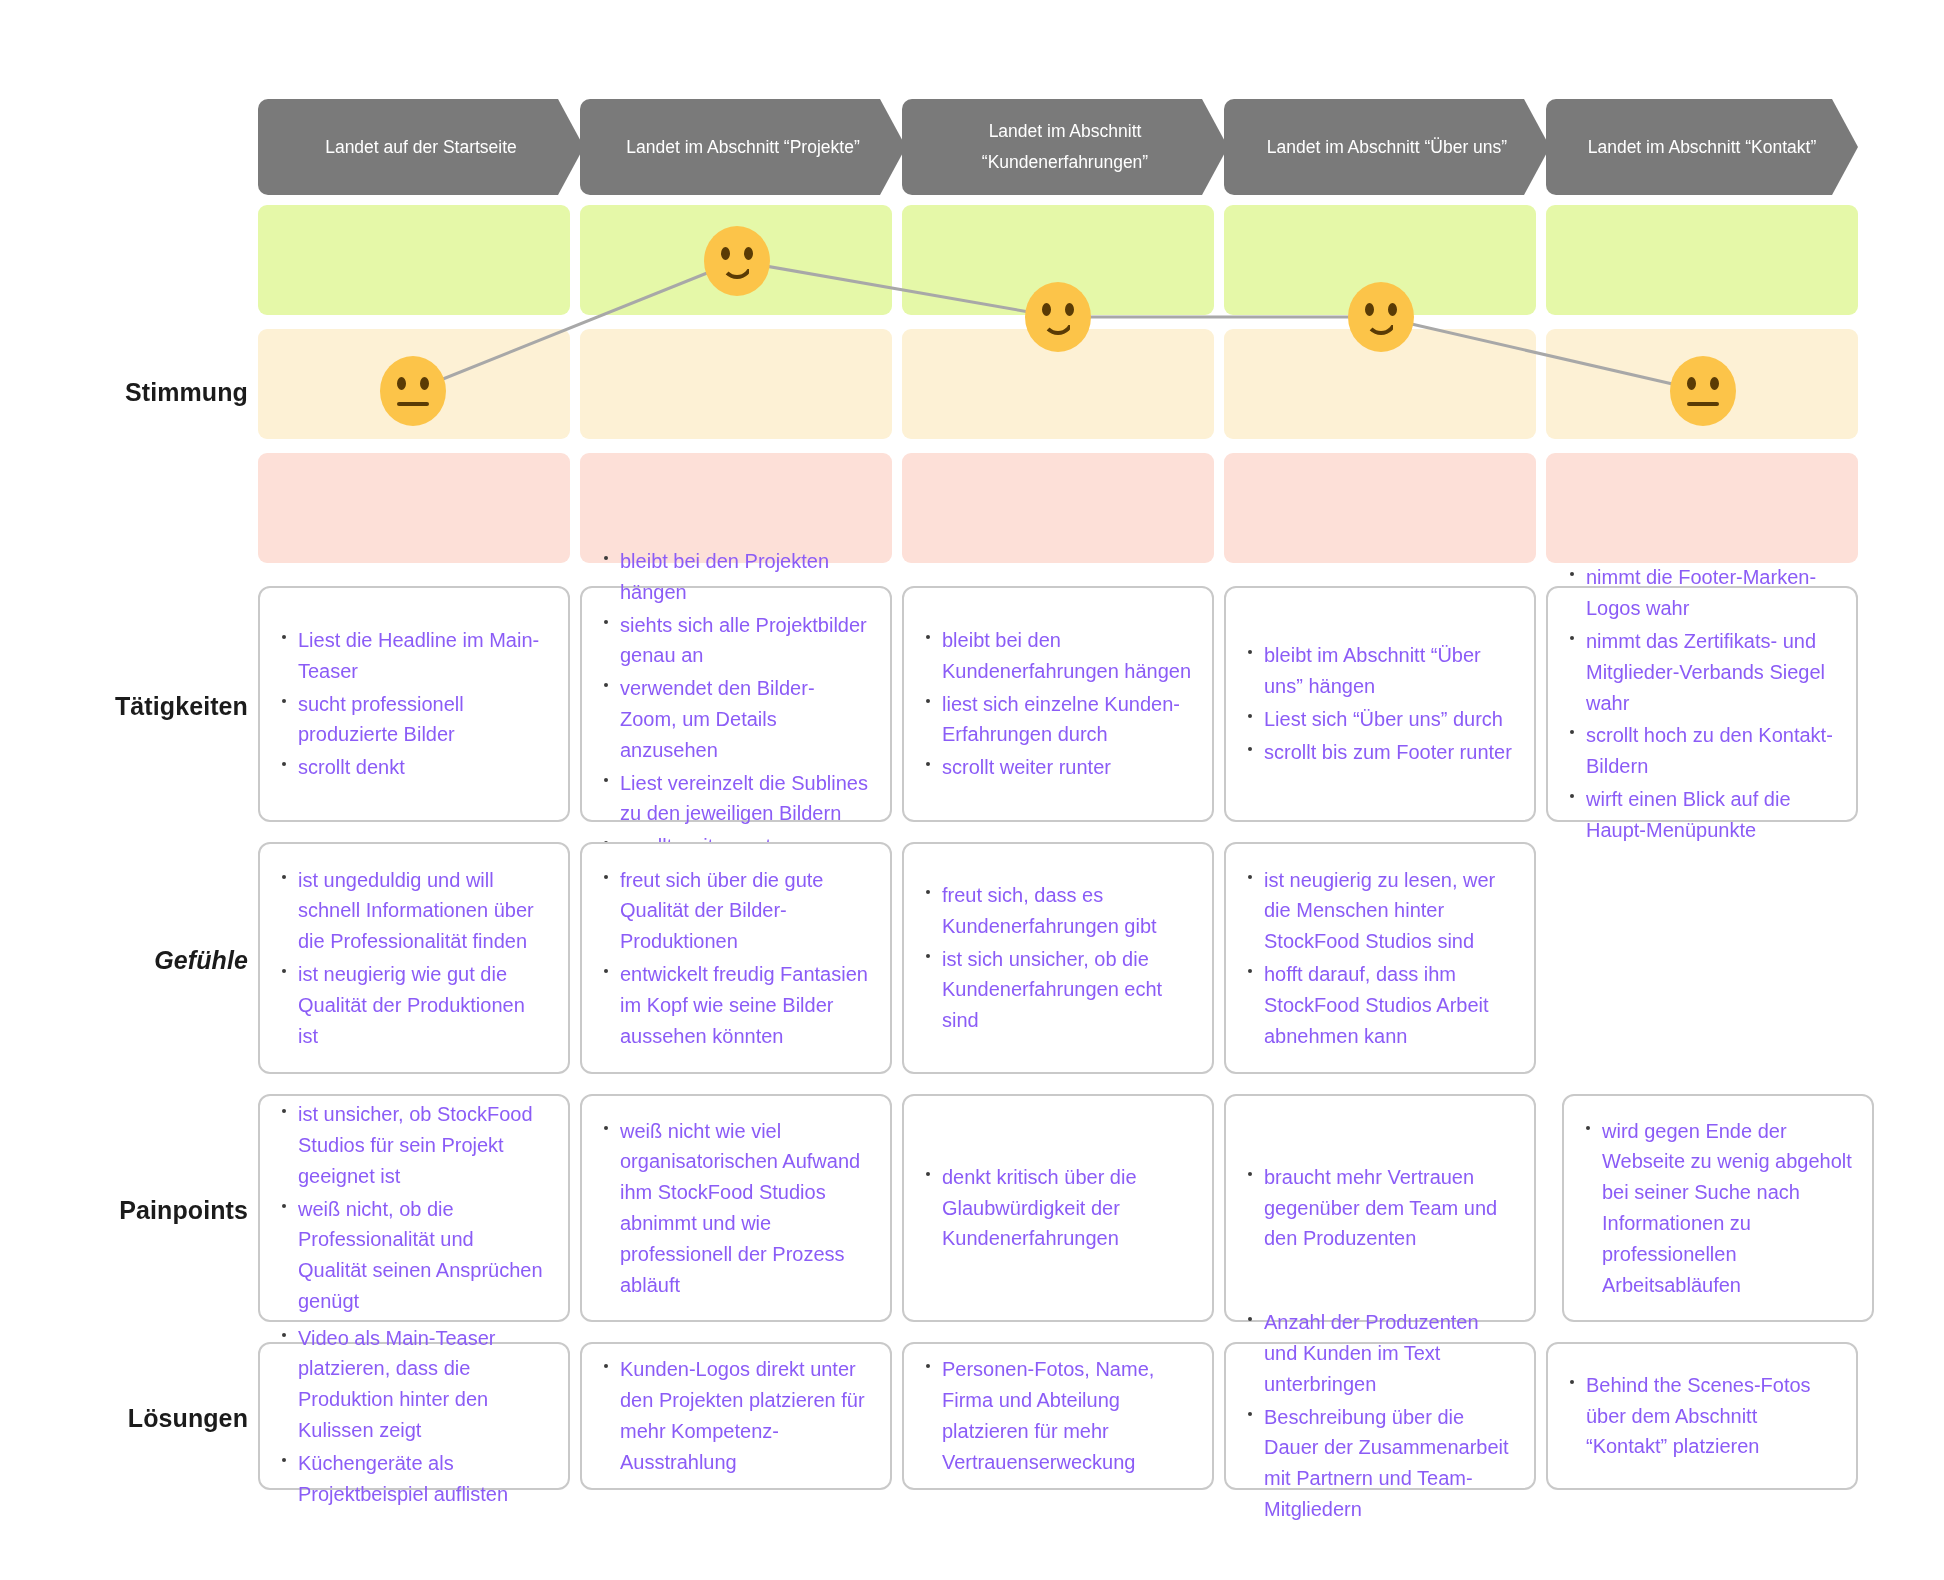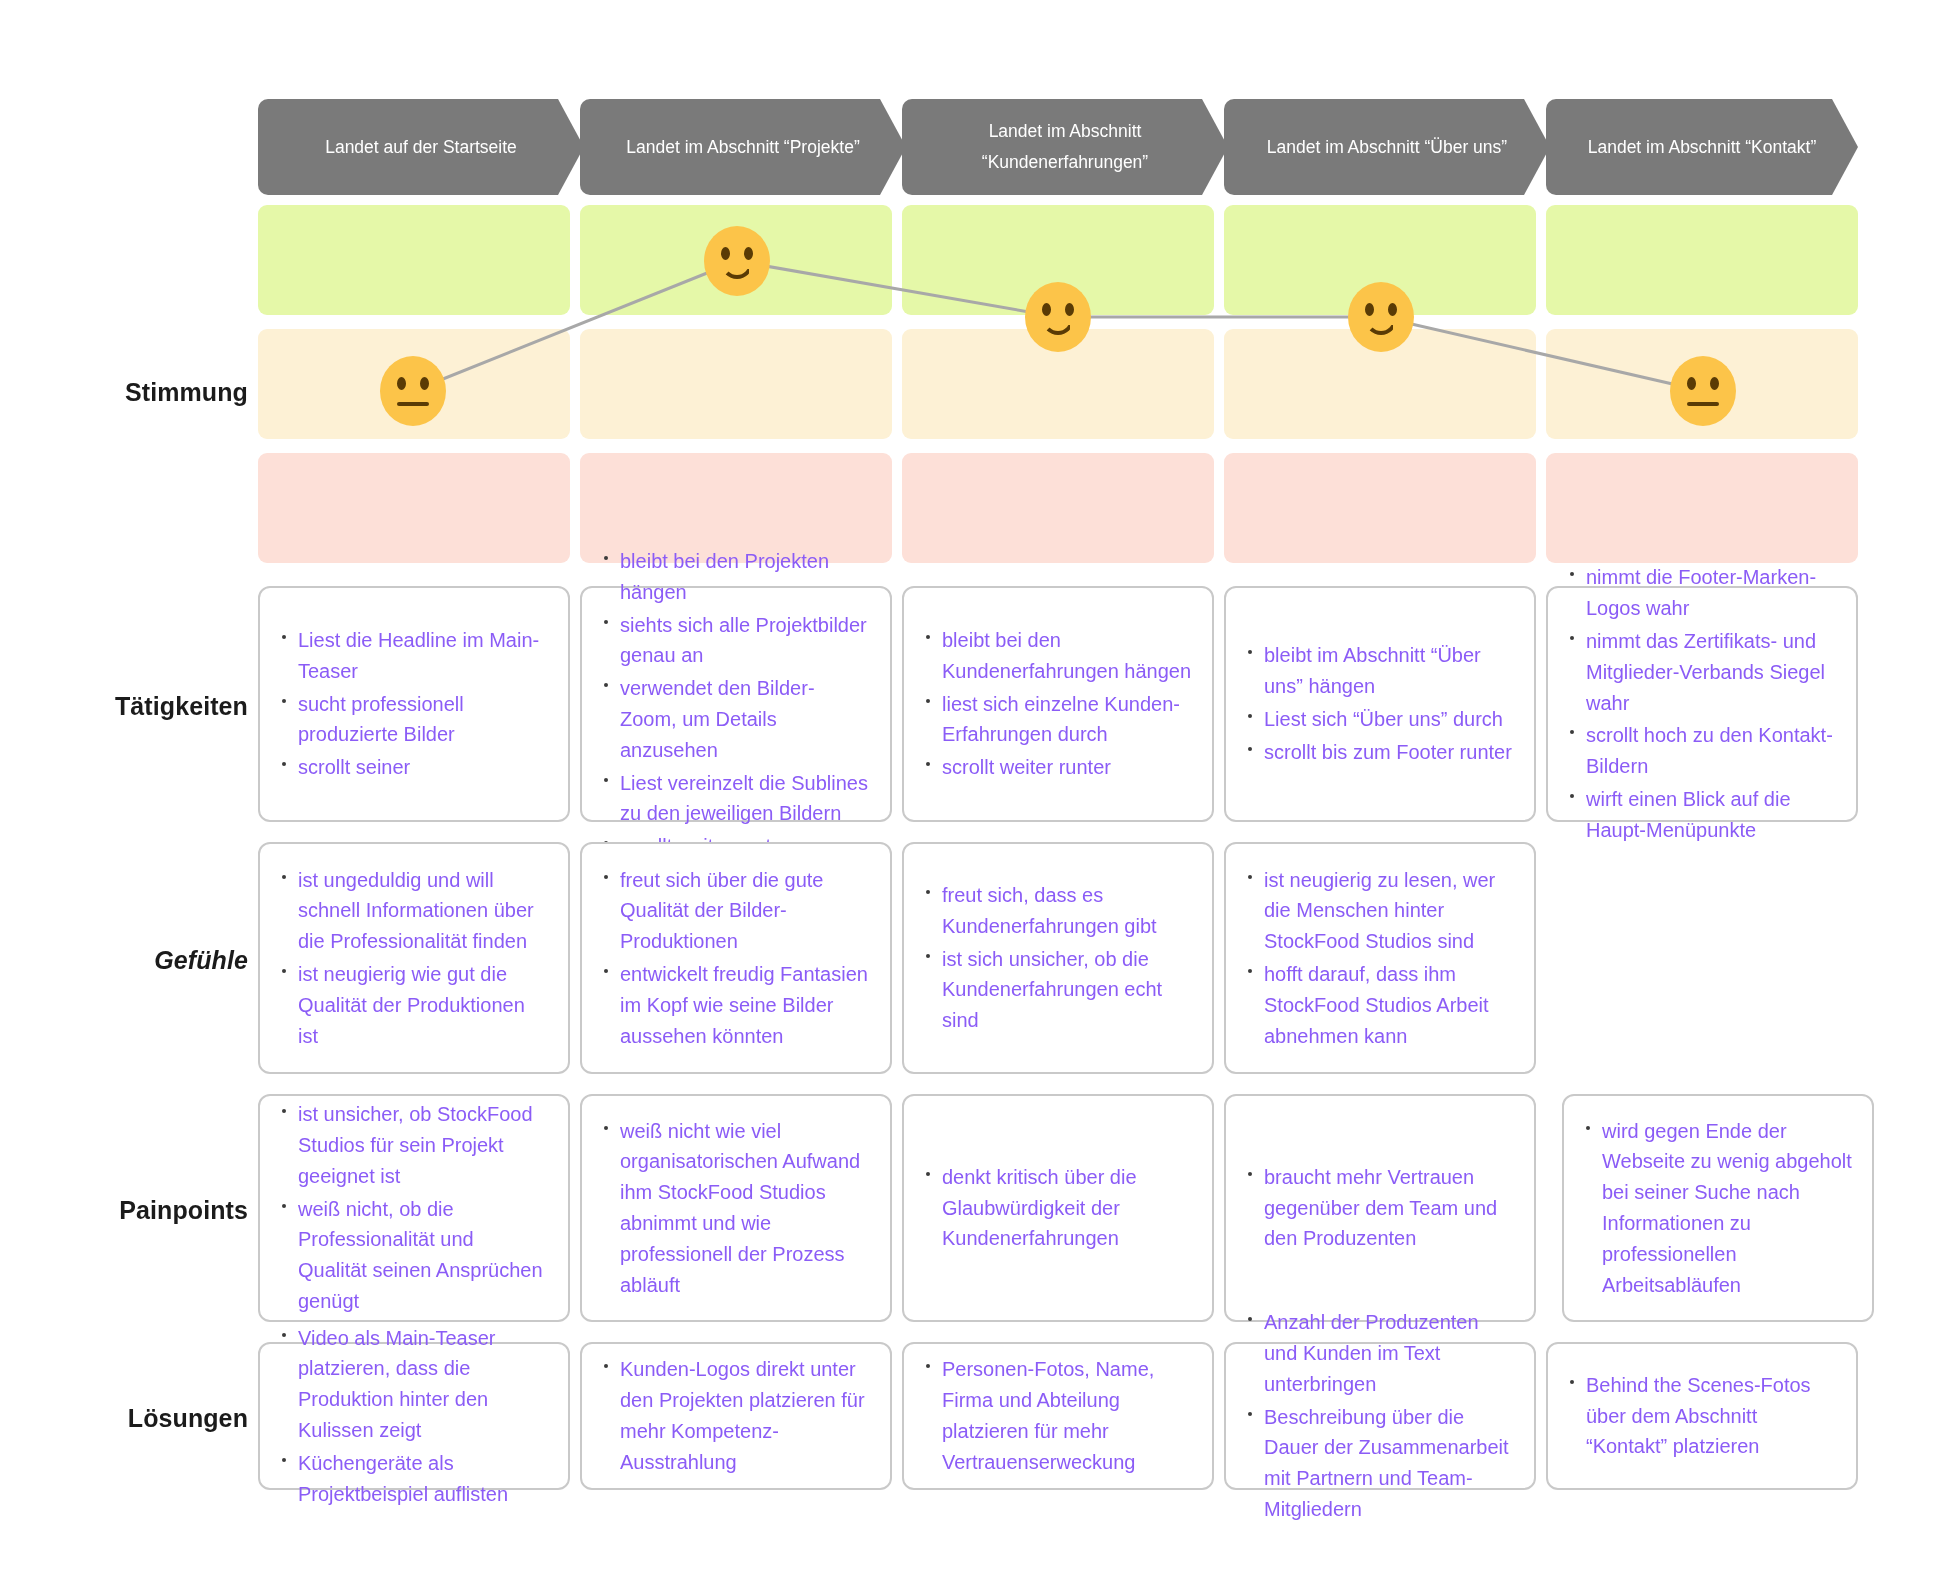--- a/index.html
+++ b/index.html
@@ -225,21 +225,21 @@
   <div class="row-label" style="top:378px;">Stimmung</div>
   <div class="row-label" style="top:692px;">Tätigkeiten</div>
   <div class="row-label" style="top:946px;font-style:italic;">Gefühle</div>
   <div class="row-label" style="top:1196px;">Painpoints</div>
   <div class="row-label" style="top:1404px;">Lösungen</div>
 
   <div class="card" style="left:258px;  top:586px; width:312px; height:236px;">
       <ul>
         <li>Liest die Headline im Main-Teaser</li>
         <li>sucht professionell produzierte Bilder</li>
-        <li>scrollt seiner</li>
+        <li>scrollt denkt</li>
       </ul>
     </div>
   <div class="card" style="left:580px;  top:586px; width:312px; height:236px;">
       <ul>
         <li>bleibt bei den Projekten hängen</li>
         <li>siehts sich alle Projektbilder genau an</li>
         <li>verwendet den Bilder-Zoom, um Details anzusehen</li>
         <li>Liest vereinzelt die Sublines zu den jeweiligen Bildern</li>
         <li>scrollt weiter runter</li>
       </ul>

